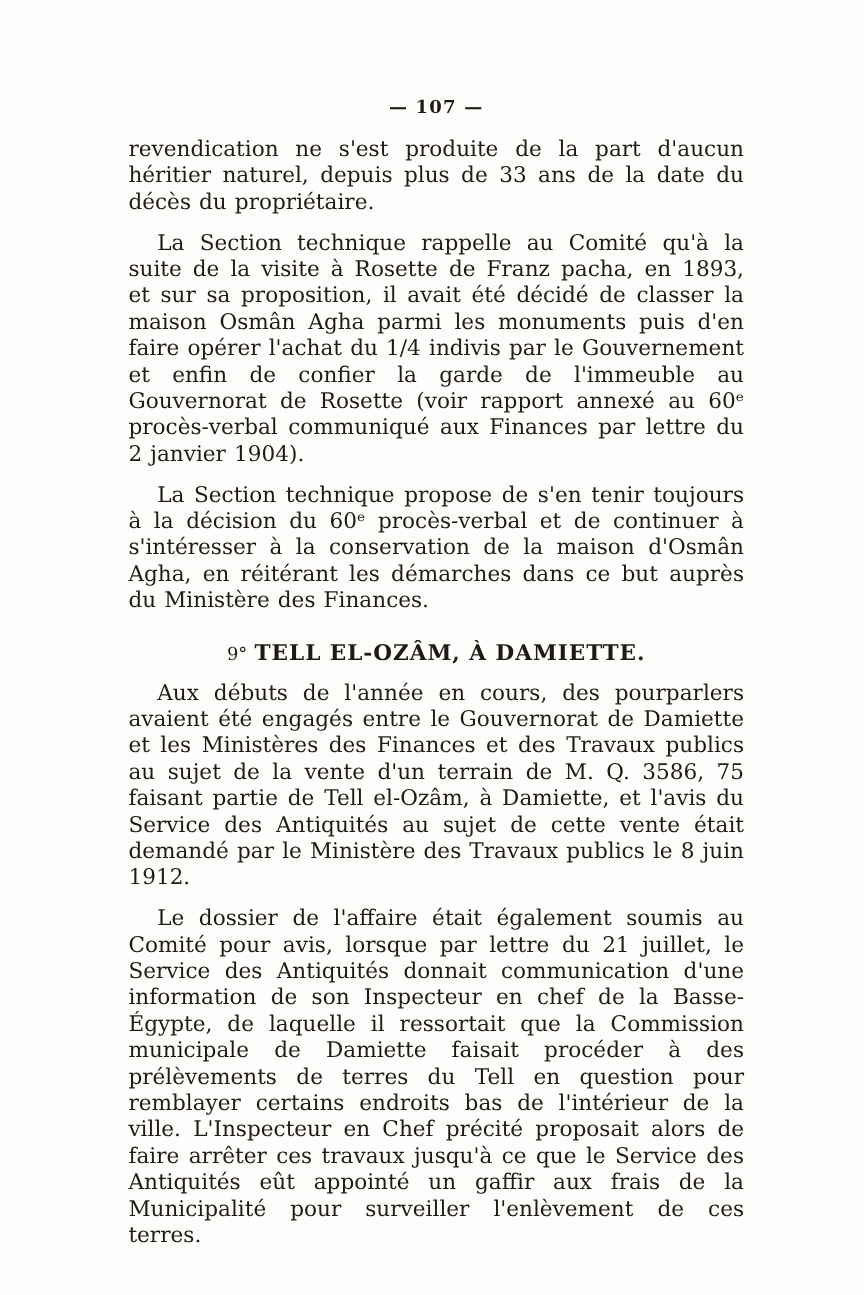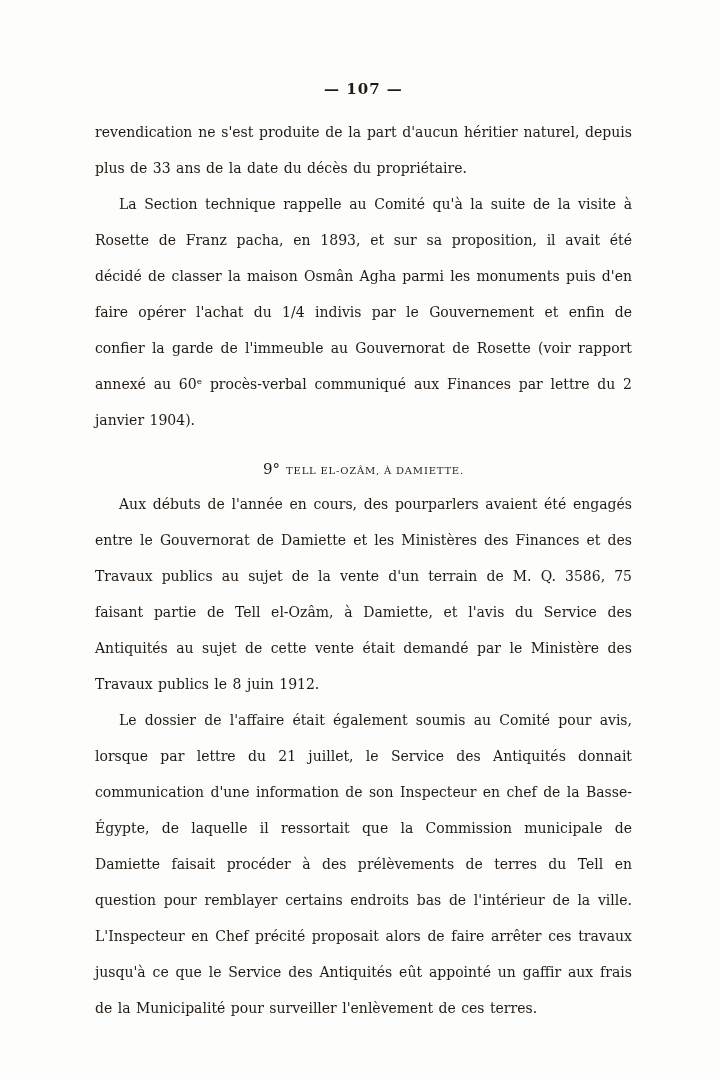--- a/index.html
+++ b/index.html
@@ -21,60 +21,61 @@
     padding: 80px 88px 0 95px;
   }
   .page-number {
     text-align: center;
     font-size: 15px;
     font-weight: bold;
     letter-spacing: 1px;
     margin-bottom: 16px;
   }
   .body-text p {
-    margin: 0;
-    font-size: 14px;
-    line-height: 36px;
+    margin: 12px;
+    font-size: 18px;
+    line-height: 22px;
     text-align: justify;
     word-spacing: 1px;
   }
   .body-text p.indent {
     text-indent: 24px;
   }
   .section-heading {
     text-align: center;
     margin: 22px 0 8px 0;
     font-size: 15px;
     white-space: nowrap;
   }
   .section-heading .heading-number {
     font-size: 15px;
     margin-right: 6px;
   }
   .section-heading .heading-title {
-    font-size: 10px;
+    font-size: 18px;
     letter-spacing: 0.8px;
-    font-weight: normal;
+    font-weight: bold;
   }
 </style>
 </head>
 <body>
 
 <div class="page">
 
   <div class="page-number">— 107 —</div>
 
   <div class="body-text">
 
     <p>revendication ne s'est produite de la part d'aucun héritier naturel, depuis plus de 33 ans de la date du décès du propriétaire.</p>
 
 
     <p class="indent">La Section technique rappelle au Comité qu'à la suite de la visite à Rosette de Franz pacha, en 1893, et sur sa proposition, il avait été décidé de classer la maison Osmân Agha parmi les monuments puis d'en faire opérer l'achat du 1/4 indivis par le Gouvernement et enfin de confier la garde de l'immeuble au Gouvernorat de Rosette (voir rapport annexé au 60ᵉ procès-verbal communiqué aux Finances par lettre du 2 janvier 1904).</p>
 
 
+    <p class="indent">La Section technique propose de s'en tenir toujours à la décision du 60ᵉ procès-verbal et de continuer à s'intéresser à la conservation de la maison d'Osmân Agha, en réitérant les démarches dans ce but auprès du Ministère des Finances.</p>
 
     <div class="section-heading">
       <span class="heading-number">9°</span><span class="heading-title">TELL EL-OZÂM, À DAMIETTE.</span>
     </div>
 
     <p class="indent">Aux débuts de l'année en cours, des pourparlers avaient été engagés entre le Gouvernorat de Damiette et les Ministères des Finances et des Travaux publics au sujet de la vente d'un terrain de M. Q. 3586, 75 faisant partie de Tell el-Ozâm, à Damiette, et l'avis du Service des Antiquités au sujet de cette vente était demandé par le Ministère des Travaux publics le 8 juin 1912.</p>
 
     <p class="indent">Le dossier de l'affaire était également soumis au Comité pour avis, lorsque par lettre du 21 juillet, le Service des Antiquités donnait communication d'une information de son Inspecteur en chef de la Basse-Égypte, de laquelle il ressortait que la Commission municipale de Damiette faisait procéder à des prélèvements de terres du Tell en question pour remblayer certains endroits bas de l'intérieur de la ville. L'Inspecteur en Chef précité proposait alors de faire arrêter ces travaux jusqu'à ce que le Service des Antiquités eût appointé un gaffir aux frais de la Municipalité pour surveiller l'enlèvement de ces terres.</p>
 
   </div>

